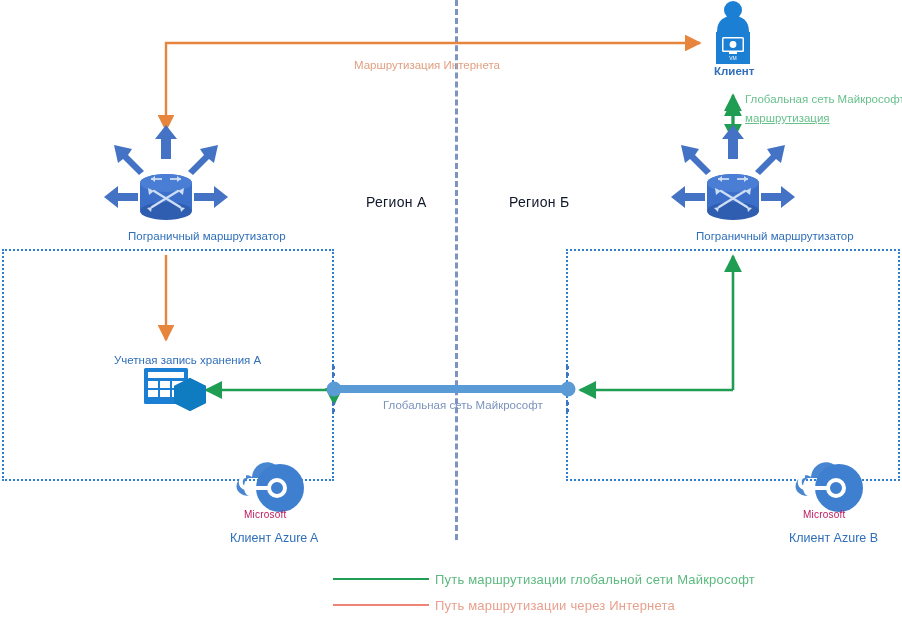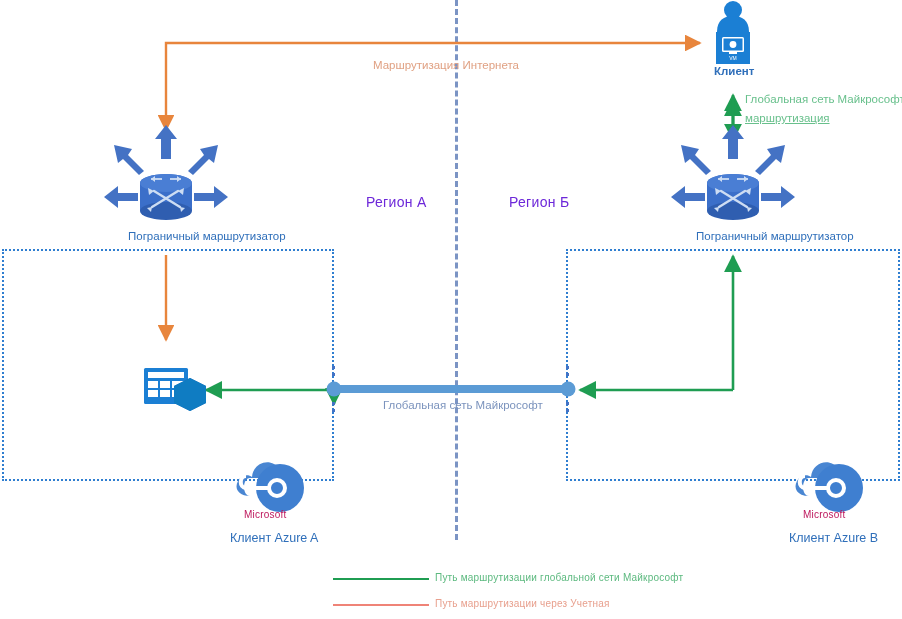--- a/index.html
+++ b/index.html
@@ -34,33 +34,33 @@
   
   .lbl{
     position:absolute;
     font-size:11.5px;
     color:#2f6fba;
     white-space:nowrap;
     line-height:1.35;
   }
   .lbl-region{
     font-size:14px;
-    color:#6d28d9;
+    color:#0f172a;
     letter-spacing:.3px;
   }
-  .lbl-orange{color:#e0a183;margin-left:19px;}
+  .lbl-orange{color:#e0a183;}
   .lbl-green{color:#68c08c;}
   .lbl-wan{color:#7b93bd;font-size:11.5px;}
   .lbl-ms{
     color:#be185d;
     font-size:10px;
     letter-spacing:.2px;
   }
   .lbl-legend{
-    font-size:10px;
+    font-size:13px;
     white-space:nowrap;
     letter-spacing:.2px;
   }
   .legend-green{color:#5cb97f;}
   .legend-red{color:#e8a08e;}
 
   
   .legend-line{position:absolute;height:0;border-top-width:2px;border-top-style:solid;}
   .legend-line.g{border-top-color:#1f9d52;}
   .legend-line.r{border-top-color:#ef8377;}
@@ -254,30 +254,31 @@
   <div class="lbl lbl-region" style="left:473px;top:193px;margin-left:36px;">Регион Б</div>
 
   <div class="lbl" style="left:128px;top:229px;">Пограничный маршрутизатор</div>
   <div class="lbl" style="left:696px;top:229px;">Пограничный маршрутизатор</div>
 
   <div class="lbl" style="left:714px;top:64px;font-weight:bold;">Клиент</div>
 
   <div class="lbl lbl-green" style="left:745px;top:92px;">Глобальная сеть Майкрософт</div>
   <div class="lbl lbl-green" style="left:745px;top:111px;text-decoration:underline;">маршрутизация</div>
 
+  <div class="lbl" style="left:114px;top:353px;">Учетная запись хранения А</div>
 
   <div class="lbl lbl-wan" style="left:383px;top:398px;">Глобальная сеть Майкрософт</div>
 
   <div class="lbl lbl-ms" style="left:244px;top:508px;">Microsoft</div>
   <div class="lbl" style="left:230px;top:530px;font-size:12.5px;">Клиент Azure A</div>
 
   <div class="lbl lbl-ms" style="left:803px;top:508px;">Microsoft</div>
   <div class="lbl" style="left:789px;top:530px;font-size:12.5px;">Клиент Azure B</div>
 
   <div>
     <div class="legend-line g" style="left:333px;top:578px;width:96px;"></div>
     <div class="lbl lbl-legend legend-green" style="left:435px;top:571px;">Путь  маршрутизации  глобальной  сети  Майкрософт</div>
 
     <div class="legend-line r" style="left:333px;top:604px;width:96px;"></div>
-    <div class="lbl lbl-legend legend-red" style="left:435px;top:597px;">Путь маршрутизации через Учетная</div>
+    <div class="lbl lbl-legend legend-red" style="left:435px;top:597px;">Путь маршрутизации через Интернета</div>
   </div>
 
 </div>
 
 </body></html>

